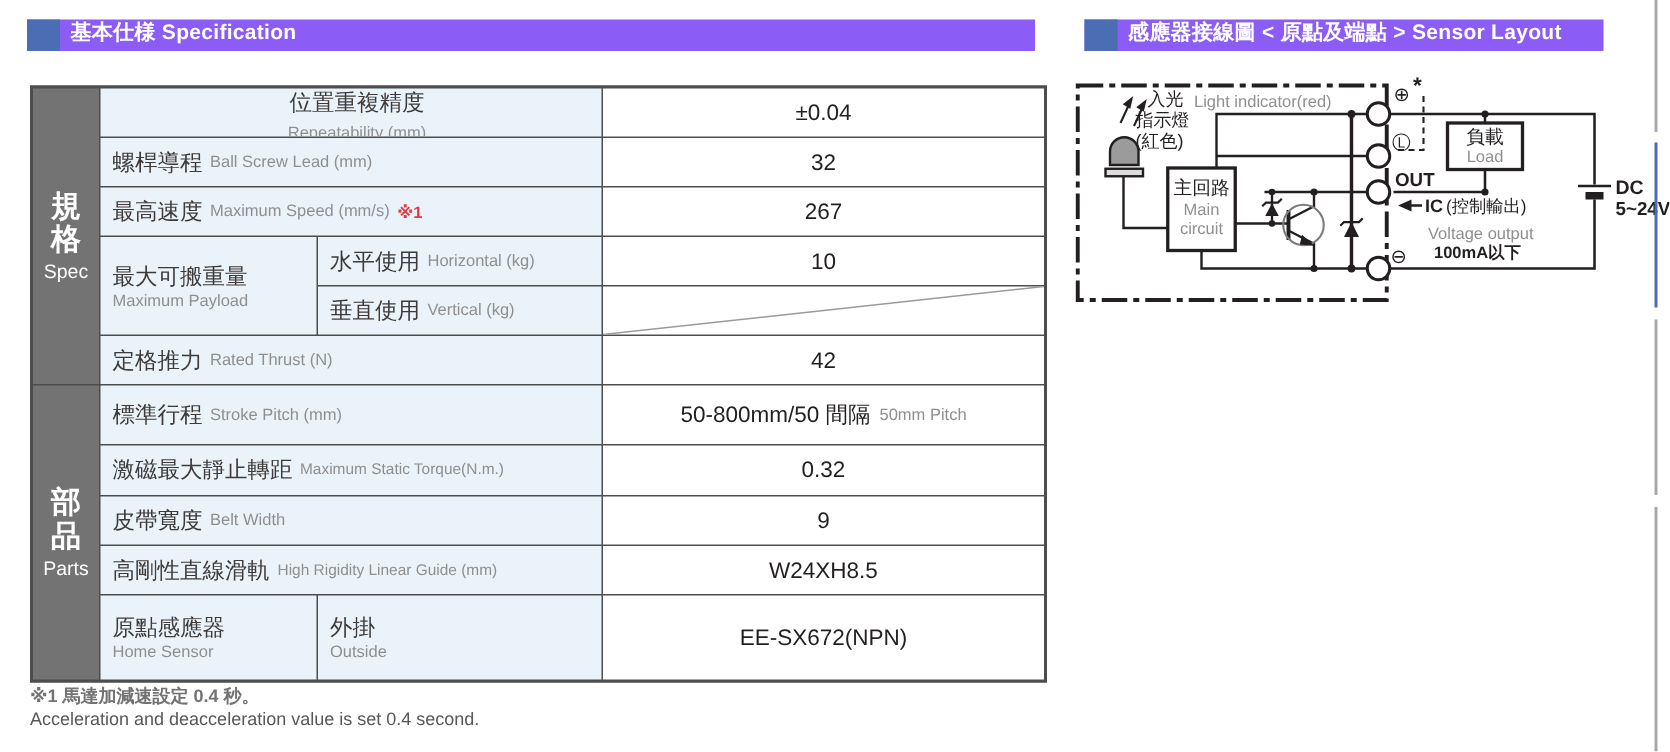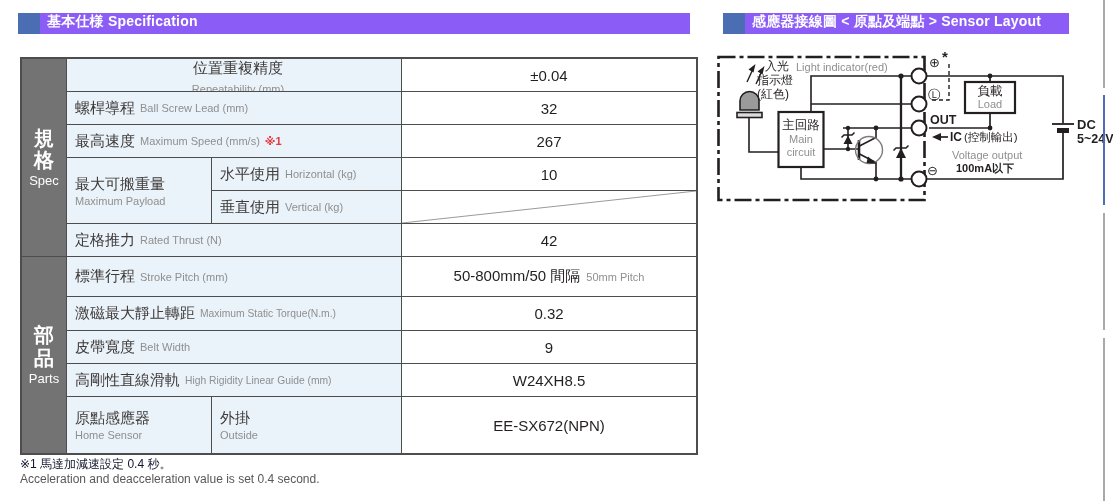--- a/index.html
+++ b/index.html
@@ -47,21 +47,21 @@
   .ga-l5 { grid-area:6/2/7/4; }  .ga-v5 { grid-area:6/4/7/5; }
   .ga-l6 { grid-area:7/2/8/4; }  .ga-v6 { grid-area:7/4/8/5; }
   .ga-l7 { grid-area:8/2/9/4; }  .ga-v7 { grid-area:8/4/9/5; }
   .ga-l8 { grid-area:9/2/10/4; } .ga-v8 { grid-area:9/4/10/5; }
   .ga-l9 { grid-area:10/2/11/4; }.ga-v9 { grid-area:10/4/11/5; }
   .ga-l10{ grid-area:11/2/12/3; }
   .ga-l10b{ grid-area:11/3/12/4; } .ga-v10{ grid-area:11/4/12/5; }
 
   
   .footnote { position:absolute; left:20px; top:457px; }
-  .footnote .f-zh { color:#0f172a; font-size:12px; font-weight:normal; line-height:1.25; }
+  .footnote .f-zh { color:#737373; font-size:12px; font-weight:bold; line-height:1.25; }
   .footnote .f-en { color:#595757; font-size:12px; line-height:1.3; }
 
   
   #sensor-diagram { position:absolute; left:713px; top:48px; }
   #sensor-diagram text { font-family:"Liberation Sans","DejaVu Sans",sans-serif; }
 
   
   .edge-seg { position:absolute; left:1103px; width:2px; }
 </style>
 </head>

